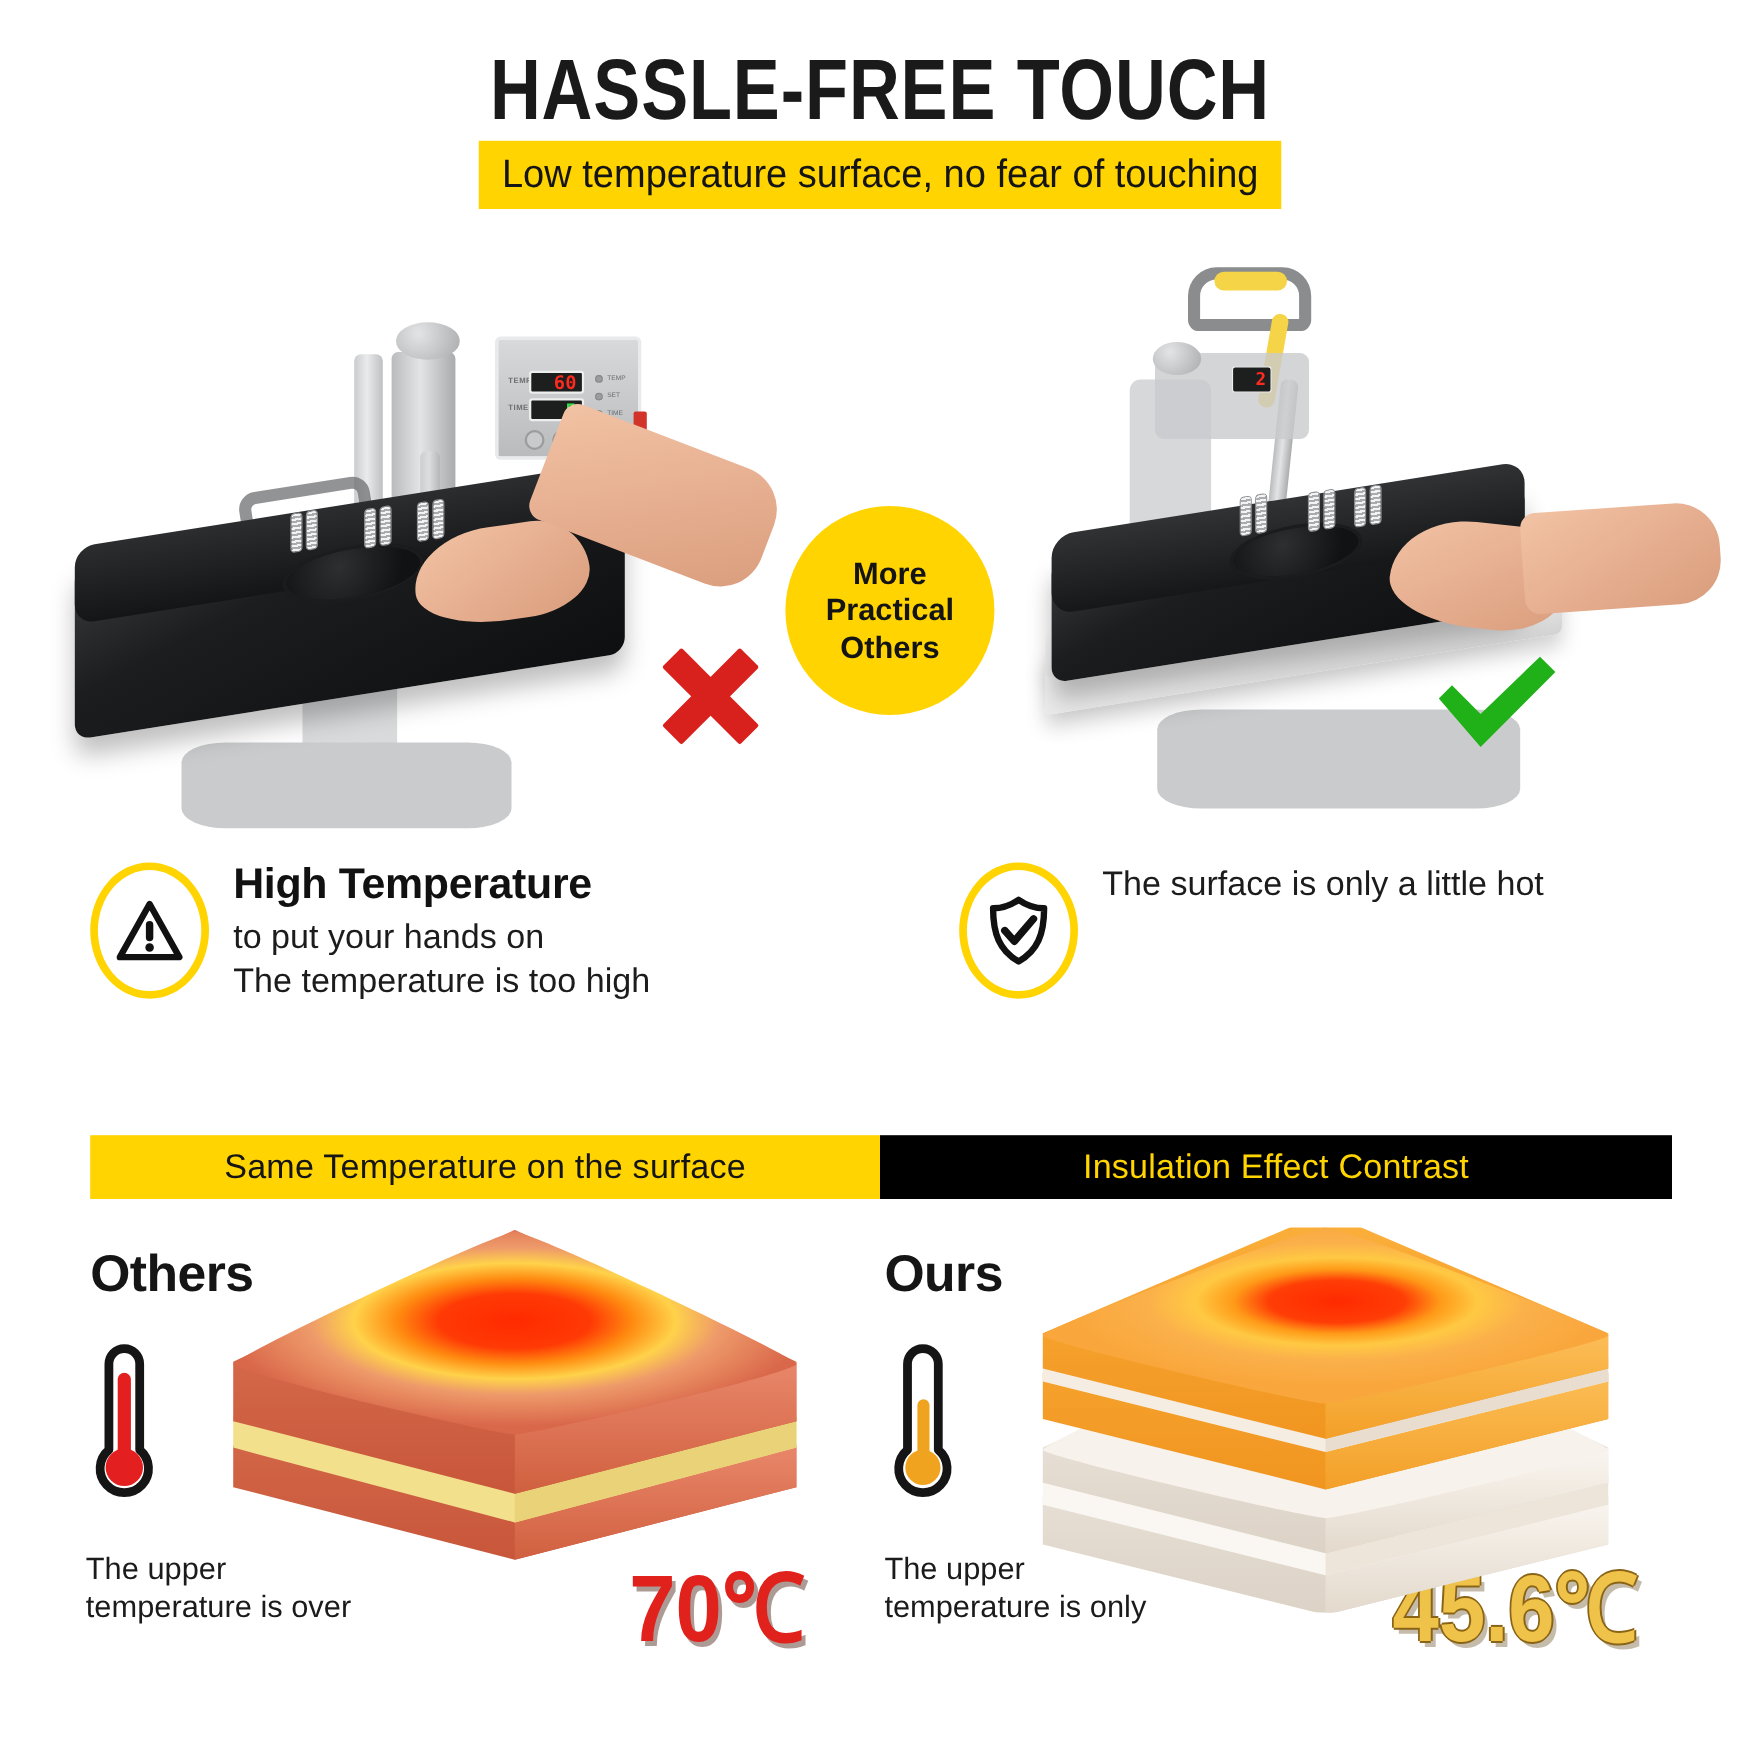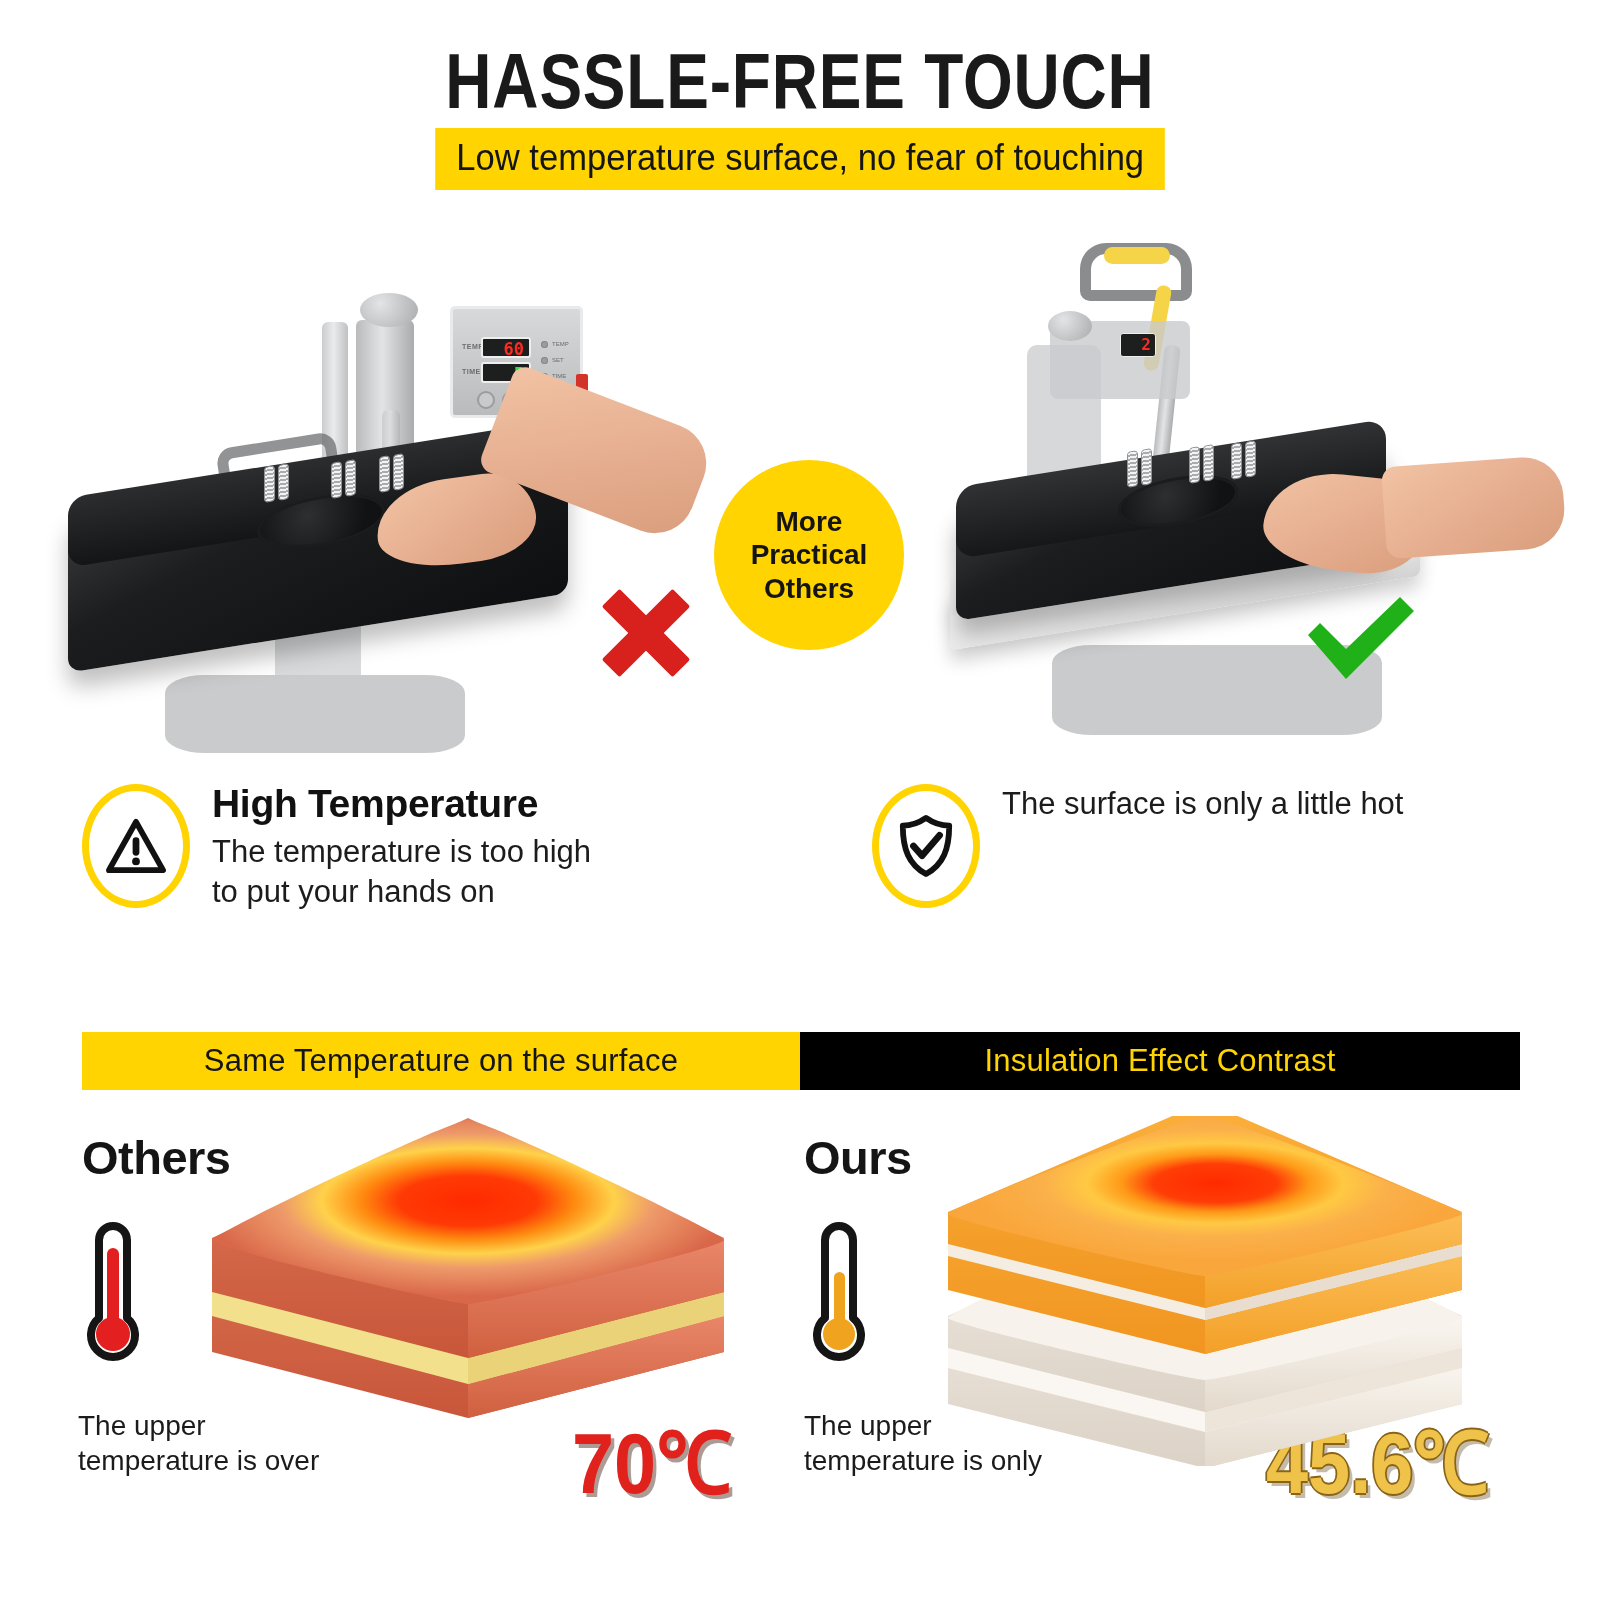--- a/index.html
+++ b/index.html
@@ -302,22 +302,22 @@
     <div class="feature feature-left">
       <div class="feat-icon">
         <svg viewBox="0 0 64 58" width="62" height="56" aria-hidden="true">
           <path d="M32 4 L60 54 L4 54 Z" fill="none" stroke="#111" stroke-width="6" stroke-linejoin="round"></path>
           <rect x="28.5" y="20" width="7" height="19" rx="3.5" fill="#111"></rect>
           <circle cx="32" cy="45" r="4" fill="#111"></circle>
         </svg>
       </div>
       <div>
         <div class="feat-title">High Temperature</div>
+        <div class="feat-desc">to put your hands on</div>
         <div class="feat-desc">The temperature is too high</div>
-        <div class="feat-desc">to put your hands on</div>
       </div>
     </div>
 
     <div class="feature feature-right">
       <div class="feat-icon">
         <svg viewBox="0 0 60 66" width="58" height="64" aria-hidden="true">
           <path d="M30 4 C20 11 11 12 6 12 C6 36 12 52 30 62 C48 52 54 36 54 12 C49 12 40 11 30 4 Z" fill="none" stroke="#111" stroke-width="6" stroke-linejoin="round"></path>
           <polyline points="17,33 26,43 44,22" fill="none" stroke="#111" stroke-width="7" stroke-linecap="round" stroke-linejoin="round"></polyline>
         </svg>
       </div>

